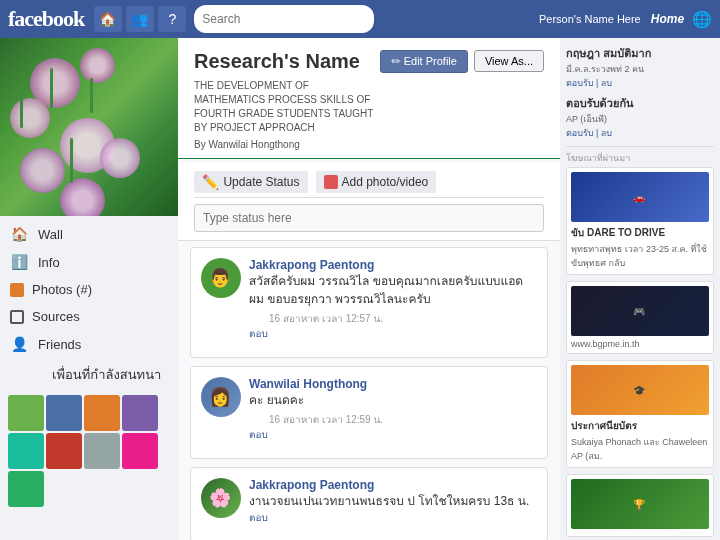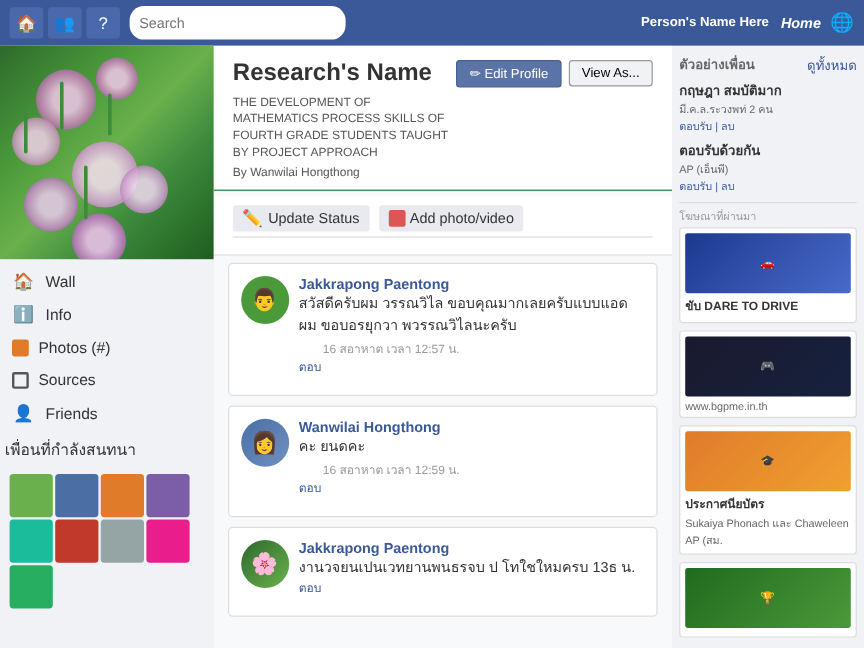--- a/index.html
+++ b/index.html
@@ -37,21 +37,21 @@
       border-radius: 12px;
       border: none;
       padding: 14px 8px;
       font-size: 12px;
       background: white;
     }
     #person-name-nav {
       margin-left: auto;
       color: white;
       font-size: 11px;
-      font-weight: bold;
+      font-weight: normal;
       margin-right: 10px;
     }
     #home-btn {
       color: white;
       font-size: 12px;
       font-weight: bold;
       margin-right: 8px;
       cursor: pointer;
       font-style: italic;
     }
@@ -103,20 +103,21 @@
     .friend-thumb-purple { background: #7b5ea7; }
     .friend-thumb-red { background: #c0392b; }
     .friend-thumb-gray { background: #95a5a6; }
     .friend-thumb-teal { background: #1abc9c; }
     .friend-thumb-pink { background: #e91e8c; }
     .friend-thumb-darkgreen { background: #27ae60; }
     .sidebar-label {
       padding: 6px 4px;
       font-size: 13px;
       color: #333;
+      margin-left: 48px;
     }
 
     
     #middle-content {
       flex: 1;
       background: #f8f9fa;
       overflow-y: auto;
       padding: 0;
     }
     #profile-header {
@@ -254,20 +255,21 @@
     .suggest-name { font-size: 11px; font-weight: bold; color: #333; }
     .suggest-detail { font-size: 9px; color: #666; }
     .suggest-action { font-size: 9px; color: #3b5998; cursor: pointer; }
 
     .divider { height: 1px; background: #ddd; margin: 4px 0; }
   </style>
 </head>
 <body>
 
 <div id="top-nav">
+  <span id="logo">facebook</span>
   <div class="nav-icons">
     <div class="nav-icon-box">🏠</div>
     <div class="nav-icon-box">👥</div>
     <div class="nav-icon-box">?</div>
   </div>
   <input id="search-bar" type="text" placeholder="Search" style="">
   <span id="person-name-nav">Person's Name Here</span>
   <span id="home-btn">Home</span>
   <span class="nav-globe">🌐</span>
 </div>
@@ -348,20 +350,21 @@
       <div class="status-tabs">
         <div class="status-tab">
           <span class="tab-icon">✏️</span>
           <span>Update Status</span>
         </div>
         <div class="status-tab">
           <span class="tab-icon" style="display:inline-block;width:14px;height:14px;background:#d55;border-radius:2px;"></span>
           <span>Add photo/video</span>
         </div>
       </div>
+      <input type="text" id="status-input" placeholder="Type status here" style="">
     </div>
 
     <div id="feed">
 
       <div class="feed-post">
         <div class="post-header">
           <div class="post-avatar post-avatar-green" style="display:flex;align-items:center;justify-content:center;font-size:18px;">👨</div>
           <div>
             <span class="post-name">Jakkrapong Paentong</span>
             <span class="post-text" style="display:block;">สวัสดีครับผม วรรณวิไล  ขอบคุณมากเลยครับแบบแอดผม ขอบอรยุกวา  พวรรณวิไลนะครับ</span>
@@ -394,44 +397,41 @@
         </div>
       </div>
 
     </div>
 
   </div>
 
   <div id="right-sidebar">
 
     <div class="right-section suggest-section">
-      <div style="display:flex;justify-content:space-between;align-items:center;">
-        <span class="right-section-title">ตัวอย่างเพื่อน</span>
-        <span class="right-link">ดูทั้งหมด</span>
-      </div>
       <div style="margin-bottom:4px;">
         <div class="suggest-name">กฤษฎา สมบัติมาก</div>
         <div class="suggest-detail">มี.ค.ล.ระวงพท่ 2 คน</div>
         <div class="suggest-action">ตอบรับ | ลบ</div>
       </div>
       <div style="margin-bottom:0;">
         <div class="suggest-name">ตอบรับด้วยกัน</div>
         <div class="suggest-detail">AP (เอ็นพี)</div>
         <div class="suggest-action">ตอบรับ | ลบ</div>
       </div>
     </div>
 
     <div class="divider"></div>
 
     <div class="right-section">
       <div class="ad-label">โฆษณาที่ผ่านมา</div>
 
       <div class="right-ad-box">
         <div class="right-ad-img ad-img-blue" style="display:flex;align-items:center;justify-content:center;color:white;font-size:10px;font-weight:bold;">🚗</div>
         <div class="right-ad-title">ขับ DARE TO DRIVE</div>
+        <div class="right-ad-text">พุทธทาสพุทธ เวลา 23-25 ส.ค. ที่ใช้ขับพุทธศ กลับ</div>
       </div>
 
       <div class="right-ad-box">
         <div class="right-ad-img ad-img-game" style="display:flex;align-items:center;justify-content:center;color:white;font-size:10px;">🎮</div>
         <div class="right-ad-text">www.bgpme.in.th</div>
       </div>
 
       <div class="right-ad-box">
         <div class="right-ad-img ad-img-orange" style="display:flex;align-items:center;justify-content:center;color:white;font-size:10px;">🎓</div>
         <div class="right-ad-title">ประกาศนียบัตร</div>

